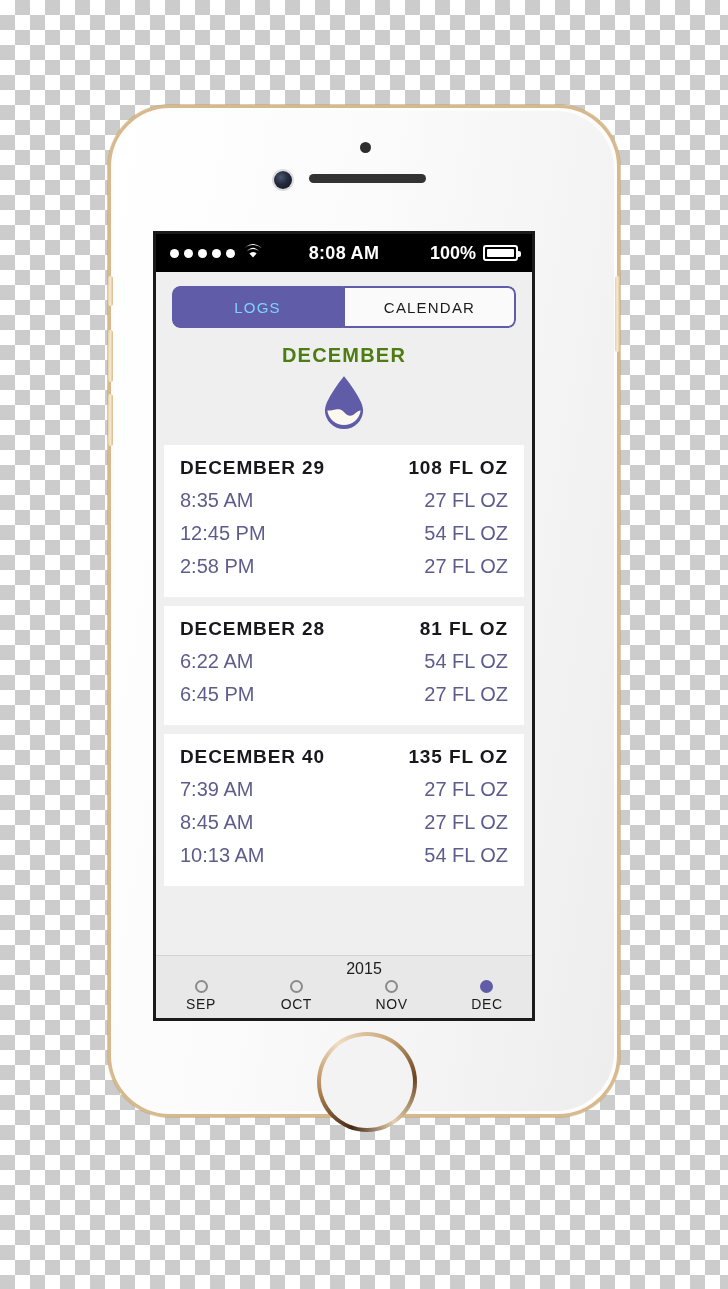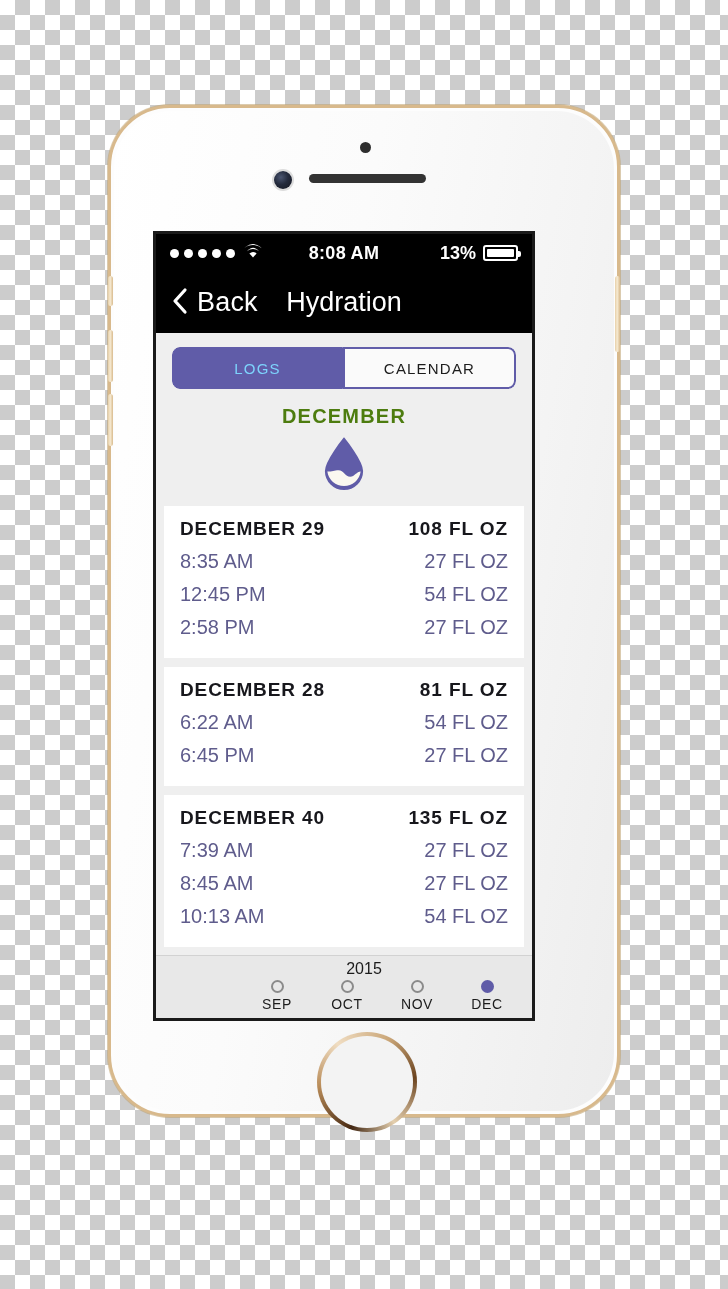--- a/index.html
+++ b/index.html
@@ -273,23 +273,23 @@
     padding: 4px 0 6px 0;
   }
   .year-label {
     text-align: center;
     font-size: 16px;
     color: #1c1c1c;
     margin-left: 40px;
   }
   .months {
     display: flex;
-    justify-content: flex-end;
+    justify-content: space-between;
     align-items: flex-start;
-    padding: 2px 10px 0 3px;
+    padding: 2px 10px 0 10px;
   }
   .month-item {
     display: flex;
     flex-direction: column;
     align-items: center;
     gap: 3px;
     cursor: pointer;
     width: 70px;
   }
   .month-dot {
@@ -336,38 +336,27 @@
       </div>
       <span class="wifi-icon">
         <svg width="20" height="15" viewBox="0 0 20 15">
           <path d="M10 13.6 L6.4 9.4 A5.6 5.6 0 0 1 13.6 9.4 Z" fill="#fff"></path>
           <path d="M3.9 7.3 A9.3 9.3 0 0 1 16.1 7.3 L14.3 5.5 A7 7 0 0 0 5.7 5.5 Z" fill="#fff"></path>
           <path d="M1.2 4.3 A13.3 13.3 0 0 1 18.8 4.3 L17.1 2.7 A11 11 0 0 0 2.9 2.7 Z" fill="#fff"></path>
         </svg>
       </span>
       <div class="status-time">8:08 AM</div>
       <div class="status-right">
-        <span>13%</span>
+        <span>100%</span>
         <span class="battery">
             <span></span>
           </span>
       </div>
     </div>
 
-    <div class="nav-bar">
-      <div class="back-button">
-        <span>
-          <svg width="16" height="28" viewBox="0 0 16 28">
-            <polyline points="13,3 3,14 13,25" fill="none" stroke="#fff" stroke-width="3.2" stroke-linecap="round" stroke-linejoin="round"></polyline>
-          </svg>
-        </span>
-        <span class="back-label">Back</span>
-      </div>
-      <div class="nav-title">Hydration</div>
-    </div>
 
     <div class="seg-wrap">
       <div class="segmented">
         <div class="seg active">LOGS</div>
         <div class="seg inactive">CALENDAR</div>
       </div>
     </div>
 
     <div class="month-head">
       <div class="month-name">DECEMBER</div>

